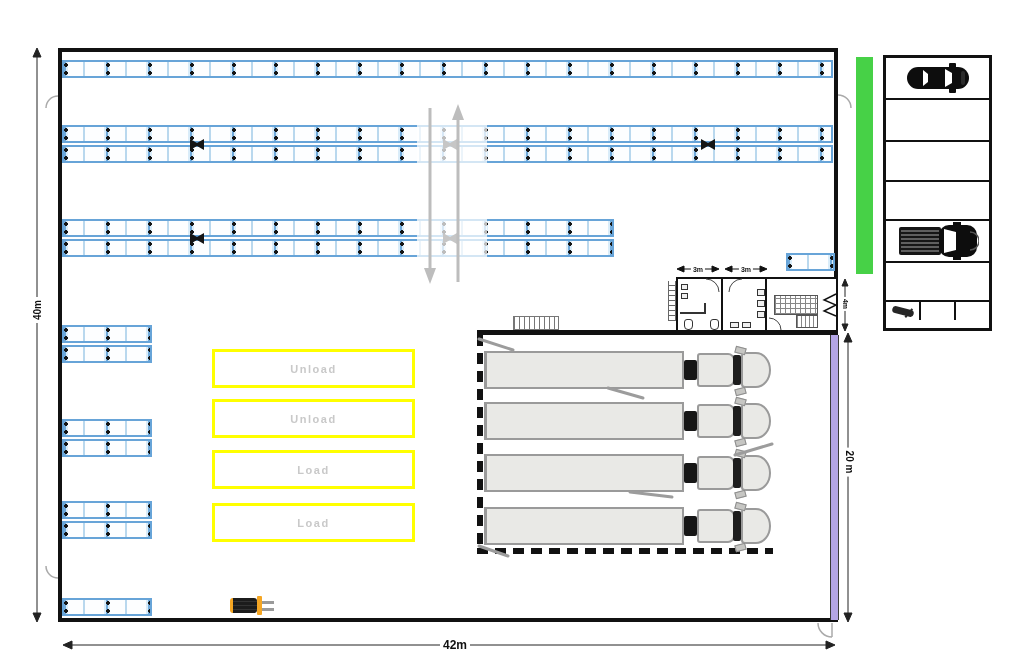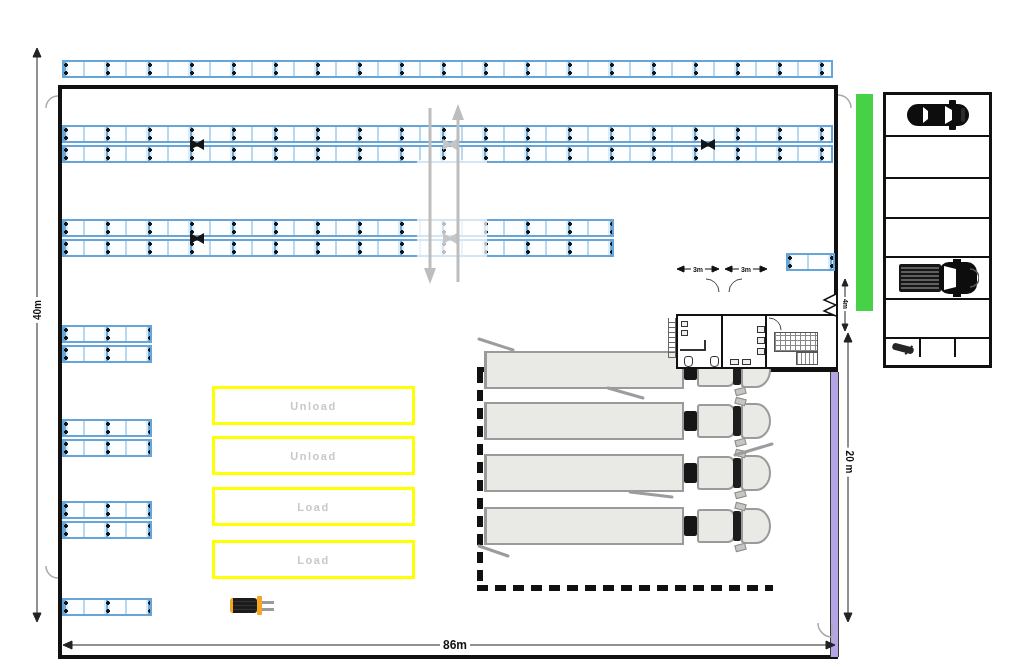--- a/index.html
+++ b/index.html
@@ -1,20 +1,20 @@
 <!DOCTYPE html>
 <html><head>
 <meta charset="utf-8">
 <style>
   html,body{margin:0;padding:0;}
   body{
     width:1010px;height:669px;position:relative;overflow:hidden;
     background:#ffffff;font-family:"Liberation Sans",sans-serif;color:#111;
   }
-  .abs{position:absolute;margin-top:37px;}
+  .abs{position:absolute;}
   
   #warehouse-outline{left:58px;top:48px;width:780px;height:574px;
     border:4px solid #111;box-sizing:border-box;background:#fff;}
   
   #racks-layer,#connectors-layer,#trucks-layer,#svg-overlay{position:absolute;left:0;top:0;width:1010px;height:669px;}
   .rack{position:absolute;}
   .rack-row{height:18px;margin-bottom:2px;border:2px solid #67a4d8;box-sizing:border-box;
     background-color:#fdfeff;
     background-image:
       radial-gradient(circle 1.8px at 2px 3px, #151515 95%, transparent),
@@ -321,18 +321,18 @@
     <line x1="832" y1="623" x2="832" y2="637"></line>
   </g>
   <g stroke="#444" fill="none" stroke-width="1">
     <path d="M 706 279 A 13 13 0 0 1 719 292"></path>
     <path d="M 742 279 A 13 13 0 0 0 729 292"></path>
     <path d="M 781 330 A 12 12 0 0 0 769 318"></path>
   </g>
   <polyline points="836,294 824,300 836,305 824,311 836,316" fill="#ffffff" stroke="#111" stroke-width="1.4"></polyline>
 </svg>
 
-<div class="dim-label" id="label-55m">86m</div>
+<div class="dim-label" id="label-55m">42m</div>
 <div class="dim-label" id="label-40m">40m</div>
 <div class="dim-label" id="label-20m">20 m</div>
 <div class="dim-label" id="label-3m-1">3m</div>
 <div class="dim-label" id="label-3m-2">3m</div>
 <div class="dim-label" id="label-4m">4m</div>
 
 </body></html>

